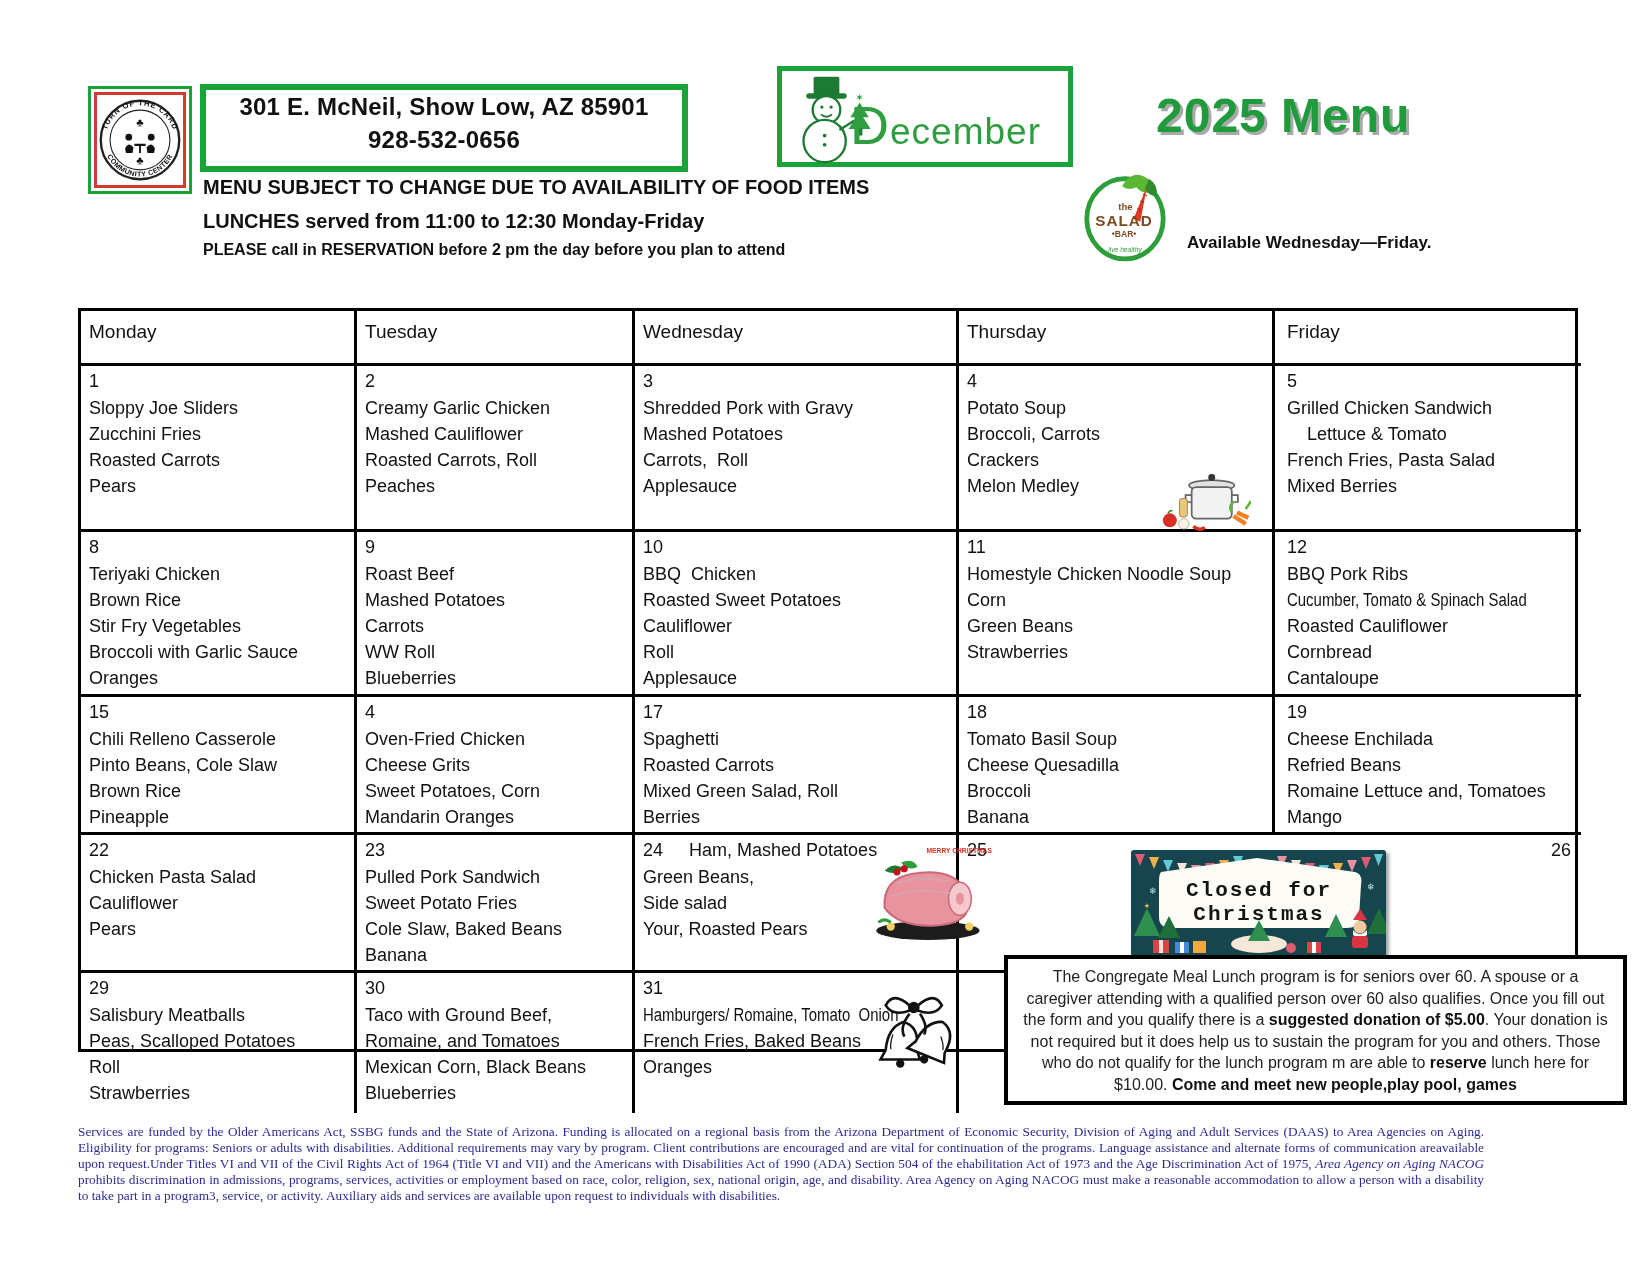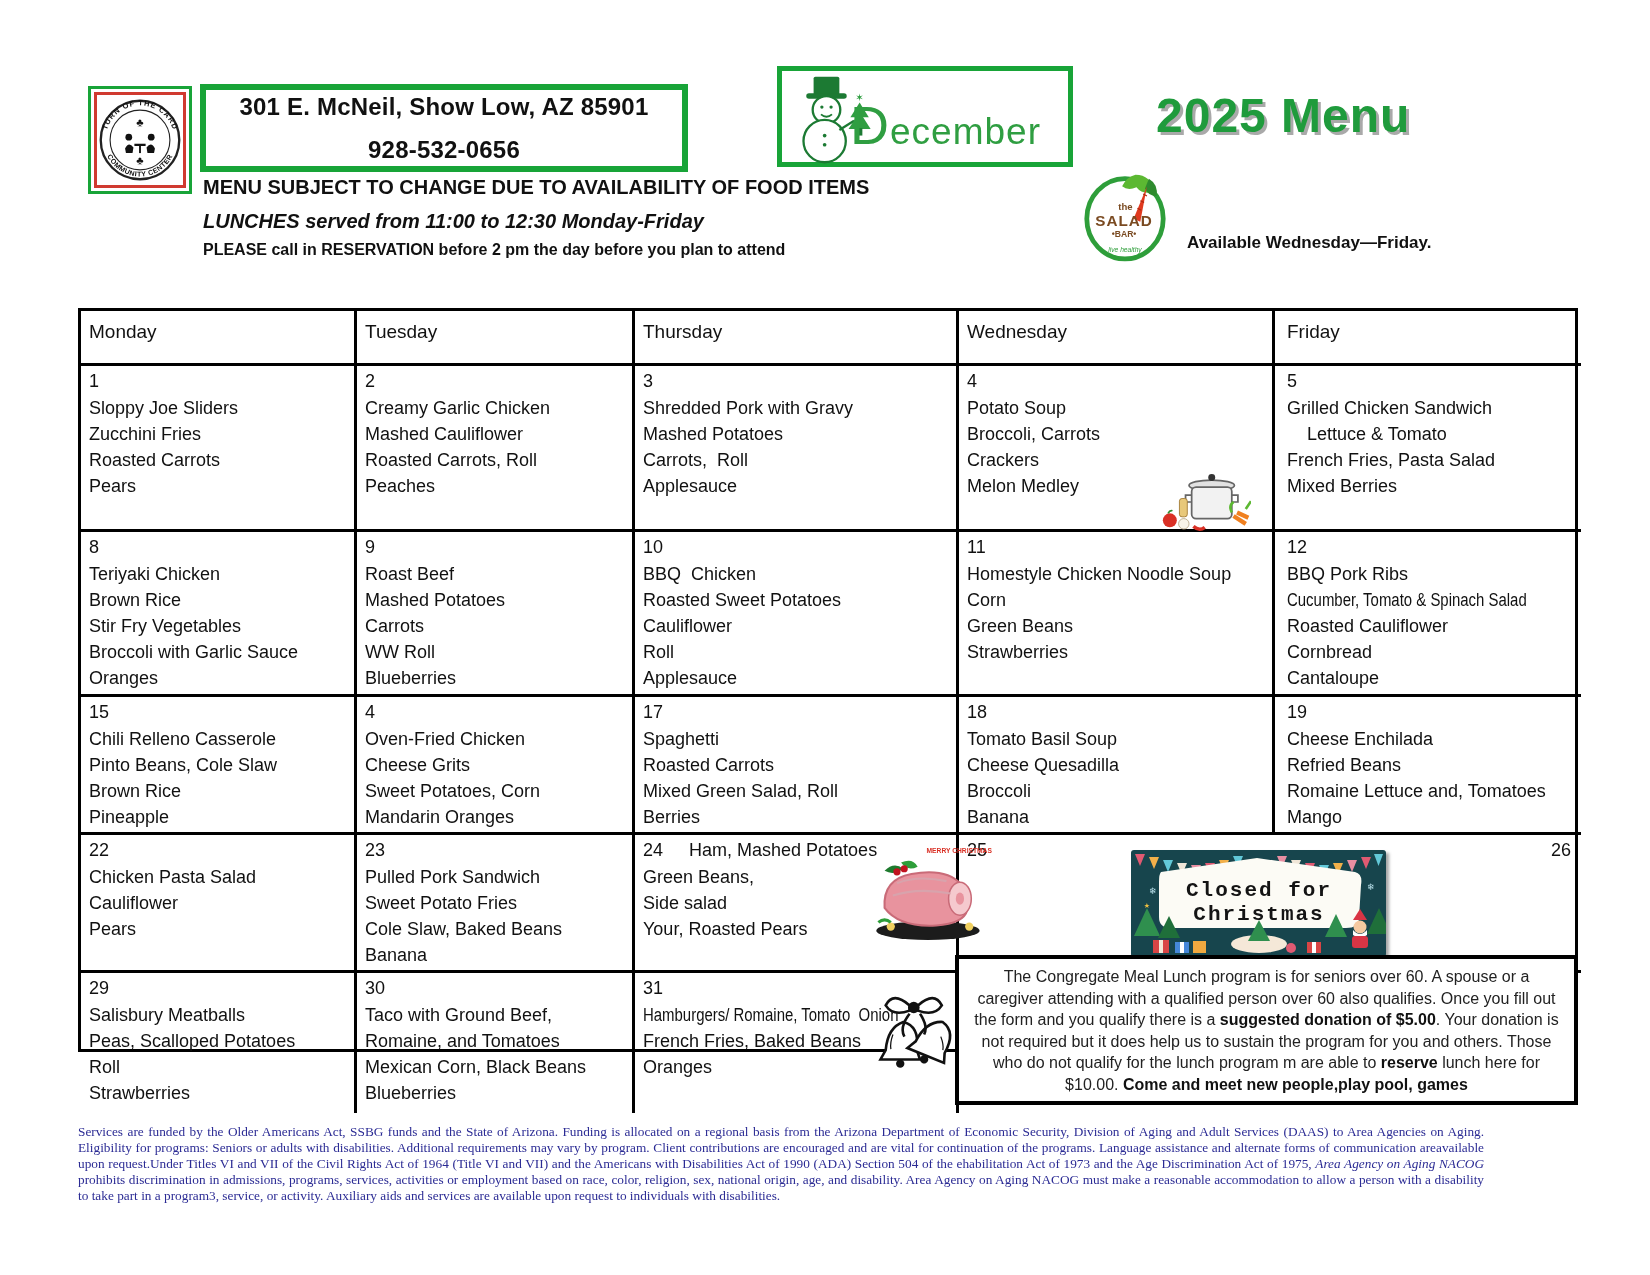--- a/index.html
+++ b/index.html
@@ -6,38 +6,38 @@
   #page{position:relative;width:1650px;height:1275px;background:#fff;overflow:hidden;
         font-family:"Liberation Sans","DejaVu Sans",sans-serif;color:#111;}
 
   
   #logo-box{position:absolute;left:88px;top:86px;width:104px;height:108px;
             border:3px solid #18a438;background:#fff;box-sizing:border-box;padding:3px;}
   #logo-red{width:100%;height:100%;border:3px solid #d03a30;box-sizing:border-box;
             display:flex;align-items:center;justify-content:center;}
   #address-box{position:absolute;left:200px;top:84px;width:488px;height:88px;
                border:6px solid #18a438;box-sizing:border-box;background:#fff;
-               display:flex;flex-direction:column;align-items:center;justify-content:space-between;}
+               display:flex;flex-direction:column;align-items:center;justify-content:flex-start;}
   .addr-line{font-weight:bold;font-size:24px;line-height:33px;letter-spacing:.2px;}
 
   #month-banner{position:absolute;left:777px;top:66px;width:296px;height:101px;
                 border:5px solid #18a438;box-sizing:border-box;background:#fff;
                 display:flex;align-items:flex-end;}
   #snowman{position:absolute;left:4px;top:2px;}
   #month-text{position:absolute;left:68px;bottom:6px;font-size:37px;color:#2f9e41;
               letter-spacing:1px;}
   #month-text::first-letter{font-size:54px;}
 
   #year-title{position:absolute;left:1156px;top:88px;font-size:48px;font-weight:bold;
               color:#1f9b3c;letter-spacing:1px;
               text-shadow:3px 3px 0 #a9a9a9;}
 
   .notice{position:absolute;left:203px;font-weight:bold;white-space:nowrap;}
   #notice1{top:176px;font-size:20px;}
-  #notice2{top:210px;font-size:20px;font-style:italic;}
+  #notice2{top:210px;font-size:20px;}
   #notice3{top:241px;font-size:16px;}
 
   #salad-logo{position:absolute;left:1082px;top:168px;}
   #salad-availability{position:absolute;left:1187px;top:233px;font-size:17px;font-weight:bold;}
 
   
   #calendar-wrap{position:absolute;left:78px;top:308px;width:1500px;height:744px;}
   #calendar-grid{display:grid;width:100%;height:100%;box-sizing:border-box;
                  grid-template-columns:276px 278px 324px 316px 306px;
                  grid-template-rows:55px 166px 165px 138px 138px 140px;
@@ -58,21 +58,21 @@
   .date-right{right:10px;}
 
   
   .overlay{position:absolute;z-index:2;}
   #christmas-banner{left:1053px;top:542px;width:255px;height:107px;
                     box-shadow:3px 3px 3px rgba(0,0,0,.35);}
   #soup-pot-icon{left:1077px;top:158px;}
   #ham-icon{left:788px;top:535px;}
   #bells-icon{left:790px;top:676px;}
 
-  #congregate-box{position:absolute;left:877px;top:647px;width:623px;height:150px;
+  #congregate-box{position:absolute;left:926px;top:647px;width:623px;height:150px;
                   border:4px solid #000;box-sizing:border-box;background:#fff;z-index:3;
                   padding:7px 12px;text-align:center;font-size:16px;line-height:21.5px;
                   color:#222;}
   #congregate-box b{color:#111;}
 
   
   #footer-text{position:absolute;left:78px;top:1124px;width:1406px;
                font-family:"Liberation Serif","DejaVu Serif",serif;
                font-size:13.3px;line-height:16px;color:#2b2b94;text-align:justify;}
   #footer-text i{font-style:italic;}
@@ -150,22 +150,22 @@
     <text x="44" y="59" font-size="16" fill="#7a4a21" font-weight="bold" text-anchor="middle" letter-spacing="1">SALAD</text>
     <text x="44" y="71" font-size="9" fill="#7a4a21" font-weight="bold" text-anchor="middle">•BAR•</text>
     <text x="45" y="87" font-size="7" fill="#2e9e3a" font-style="italic" text-anchor="middle">live healthy</text>
   </svg>
   <div id="salad-availability">Available Wednesday—Friday.</div>
 
   <div id="calendar-wrap">
     <div id="calendar-grid">
         <div class="cal-head">Monday</div>
         <div class="cal-head">Tuesday</div>
+        <div class="cal-head">Wednesday</div>
         <div class="cal-head">Thursday</div>
-        <div class="cal-head">Wednesday</div>
         <div class="cal-head last-col">Friday</div>
         <div class="cal-cell">
           <div class="cal-date"><span>1</span></div>
           <div class="food-line">Sloppy Joe Sliders</div>
           <div class="food-line">Zucchini Fries</div>
           <div class="food-line">Roasted Carrots</div>
           <div class="food-line">Pears</div>
         </div>
         <div class="cal-cell">
           <div class="cal-date"><span>2</span></div>

